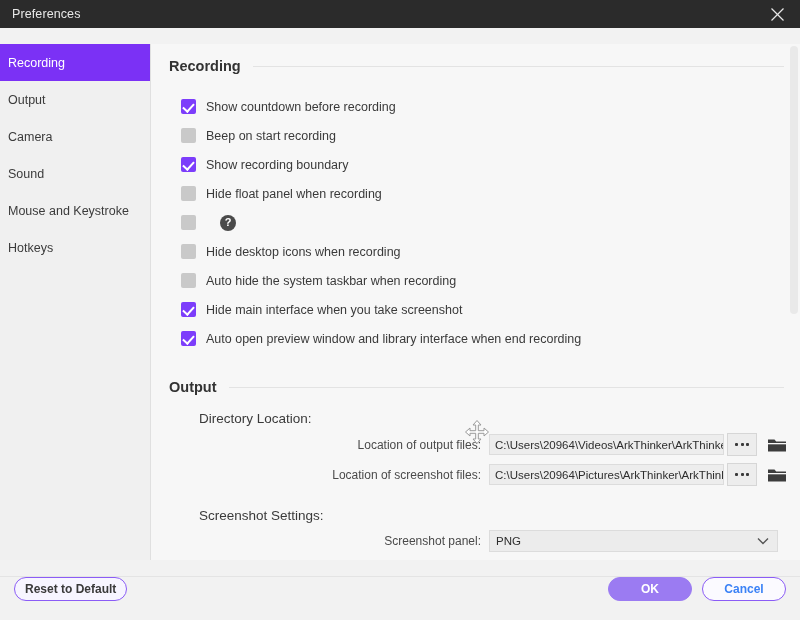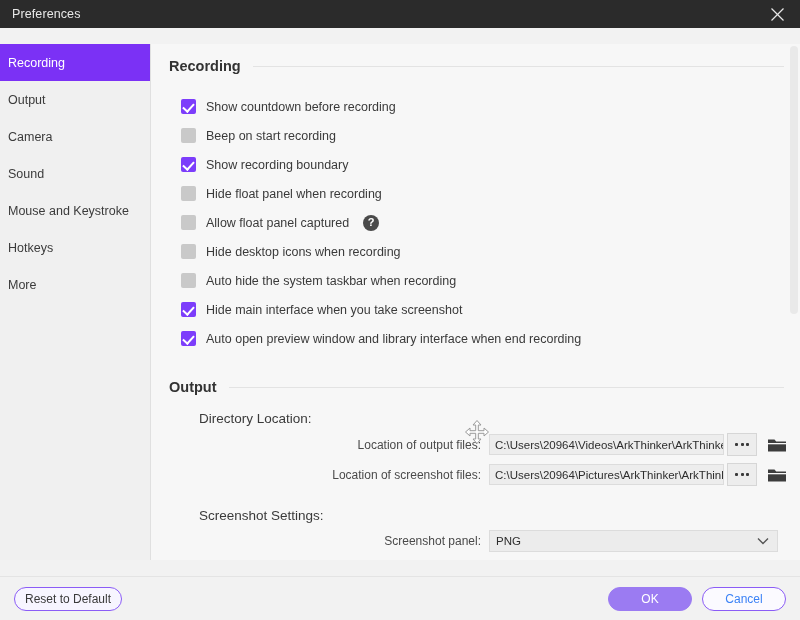--- a/index.html
+++ b/index.html
@@ -215,22 +215,23 @@
     width: 8px; height: 268px;
     background: #e9e9e9;
     border-radius: 4px;
   }
 
   
   .footer {
     flex: 0 0 44px; height: 44px;
     background: #f2f2f2;
     border-top: 1px solid #e4e4e4;
-    display: flex; align-items: center;
+    display: flex; align-items: flex-start;
     padding: 0 14px;
+    font-weight: bold;
   }
   .btn {
     border-radius: 13px;
     font-size: 12px;
     display: inline-flex; align-items: center; justify-content: center;
     cursor: pointer;
     height: 24px;
   }
   .btn-reset {
     border: 1px solid #8b5cf6;
@@ -283,23 +284,20 @@
         </div>
         <div class="side-item">
           <span>Sound</span>
         </div>
         <div class="side-item">
           <span>Mouse and Keystroke</span>
         </div>
         <div class="side-item">
           <span>Hotkeys</span>
         </div>
-        <div class="side-item">
-          <span>More</span>
-        </div>
       </div>
 
     <div class="content">
       <div class="scrollarea">
 
         <div class="section-head" style="margin-top:14px;">
           <span class="title">Recording</span>
           <span class="rule"></span>
         </div>
 
@@ -315,21 +313,20 @@
             <div class="check-row">
               <span class="cbox on"></span>
               <span class="check-label">Show recording boundary</span>
             </div>
             <div class="check-row">
               <span class="cbox"></span>
               <span class="check-label">Hide float panel when recording</span>
             </div>
             <div class="check-row">
               <span class="cbox"></span>
-              <span class="check-label">Allow float panel captured</span>
               <span class="help-icon">?</span>
             </div>
             <div class="check-row">
               <span class="cbox"></span>
               <span class="check-label">Hide desktop icons when recording</span>
             </div>
             <div class="check-row">
               <span class="cbox"></span>
               <span class="check-label">Auto hide the system taskbar when recording</span>
             </div>

